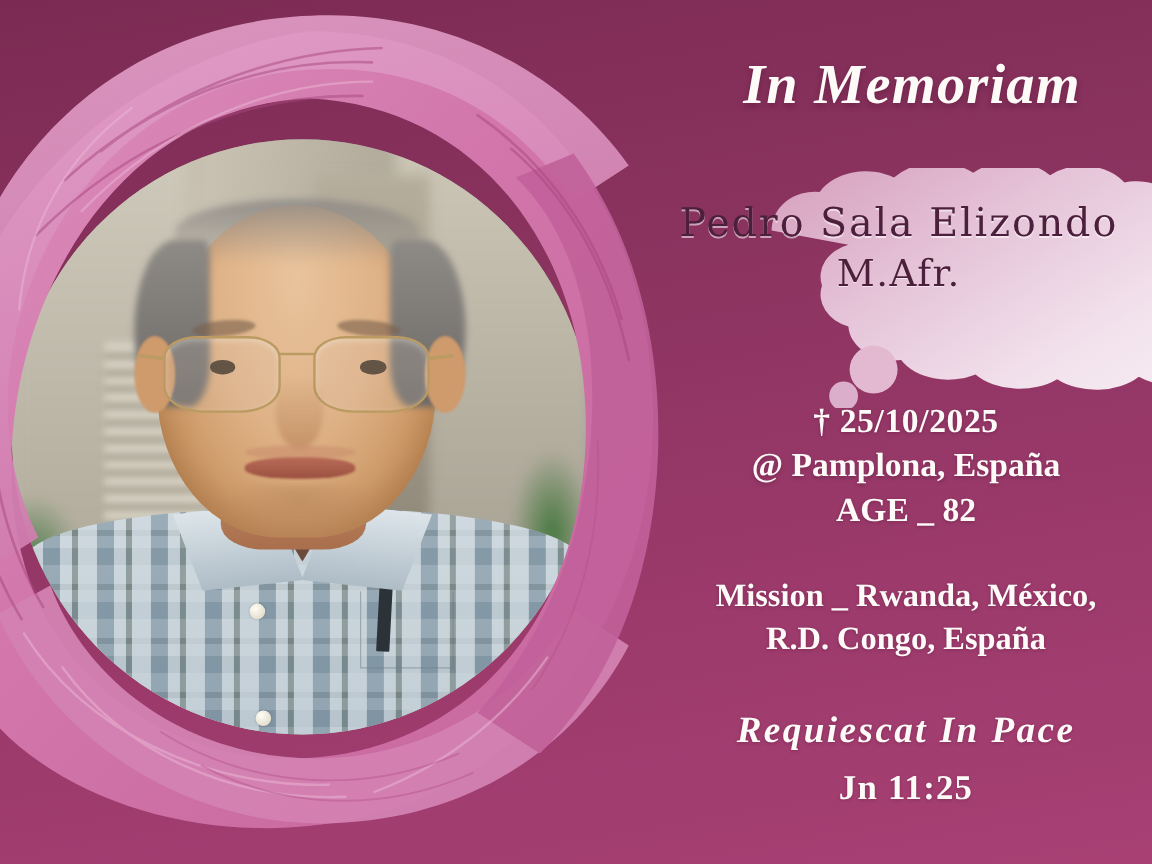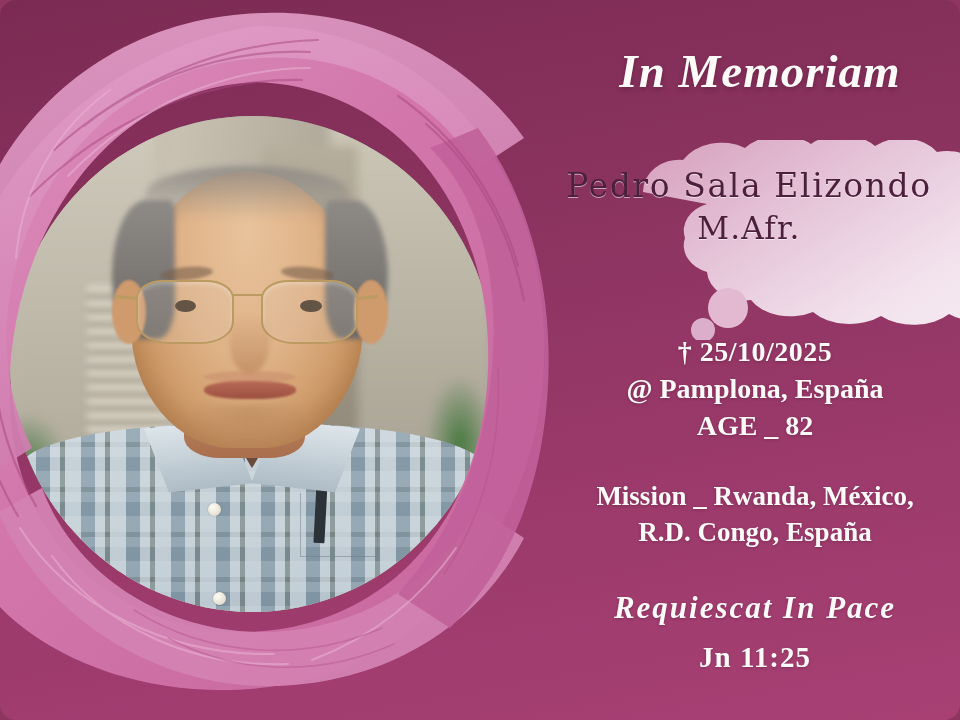--- a/index.html
+++ b/index.html
@@ -6,21 +6,20 @@
   html,body { width:960px; height:720px; overflow:hidden; }
   body {
     font-family:"Liberation Serif", serif;
     background:#8e3560;
   }
   #card {
     position:relative;
     width:960px; height:720px;
     overflow:hidden;
     background:linear-gradient(170deg,#7b2b53 0%, #8d3461 38%, #9b3a6b 68%, #a84074 100%);
-    border-radius:16px;
   }
 
   
   #photo-area {
     position:absolute;
     left:-42px; top:8px;
     width:610px; height:700px;
   }
   #photo-clip {
     position:absolute;

